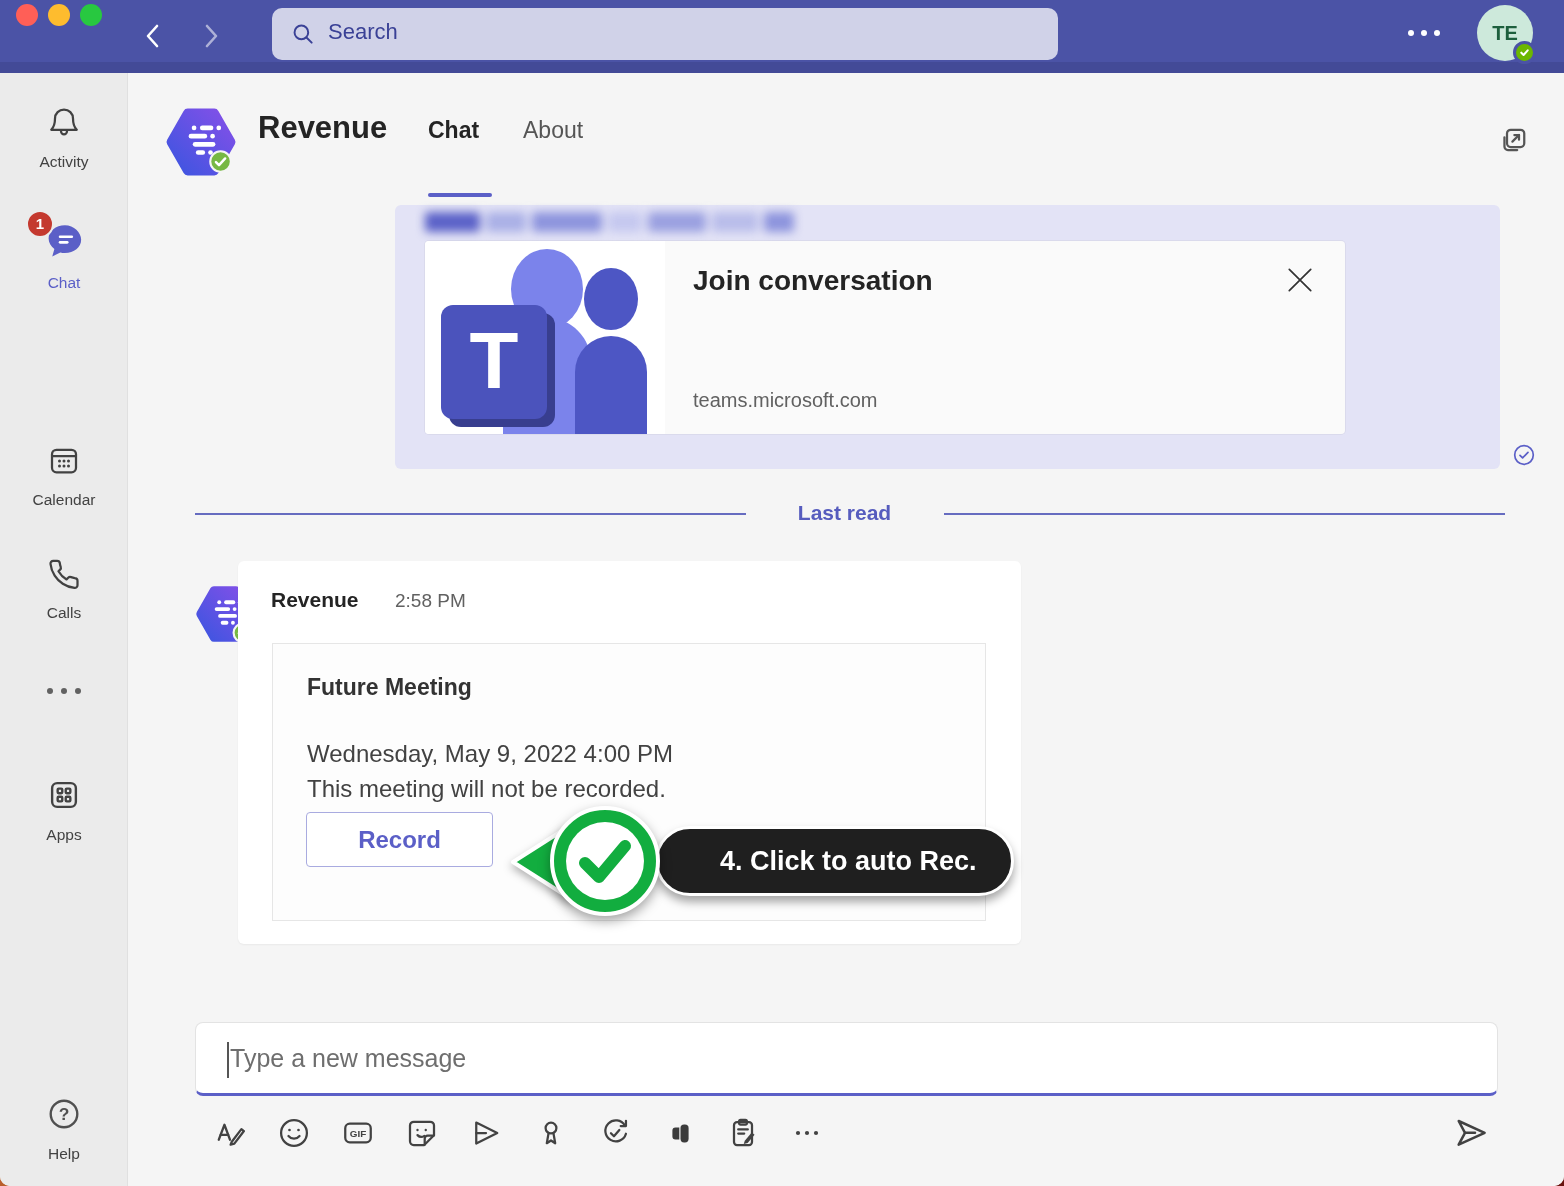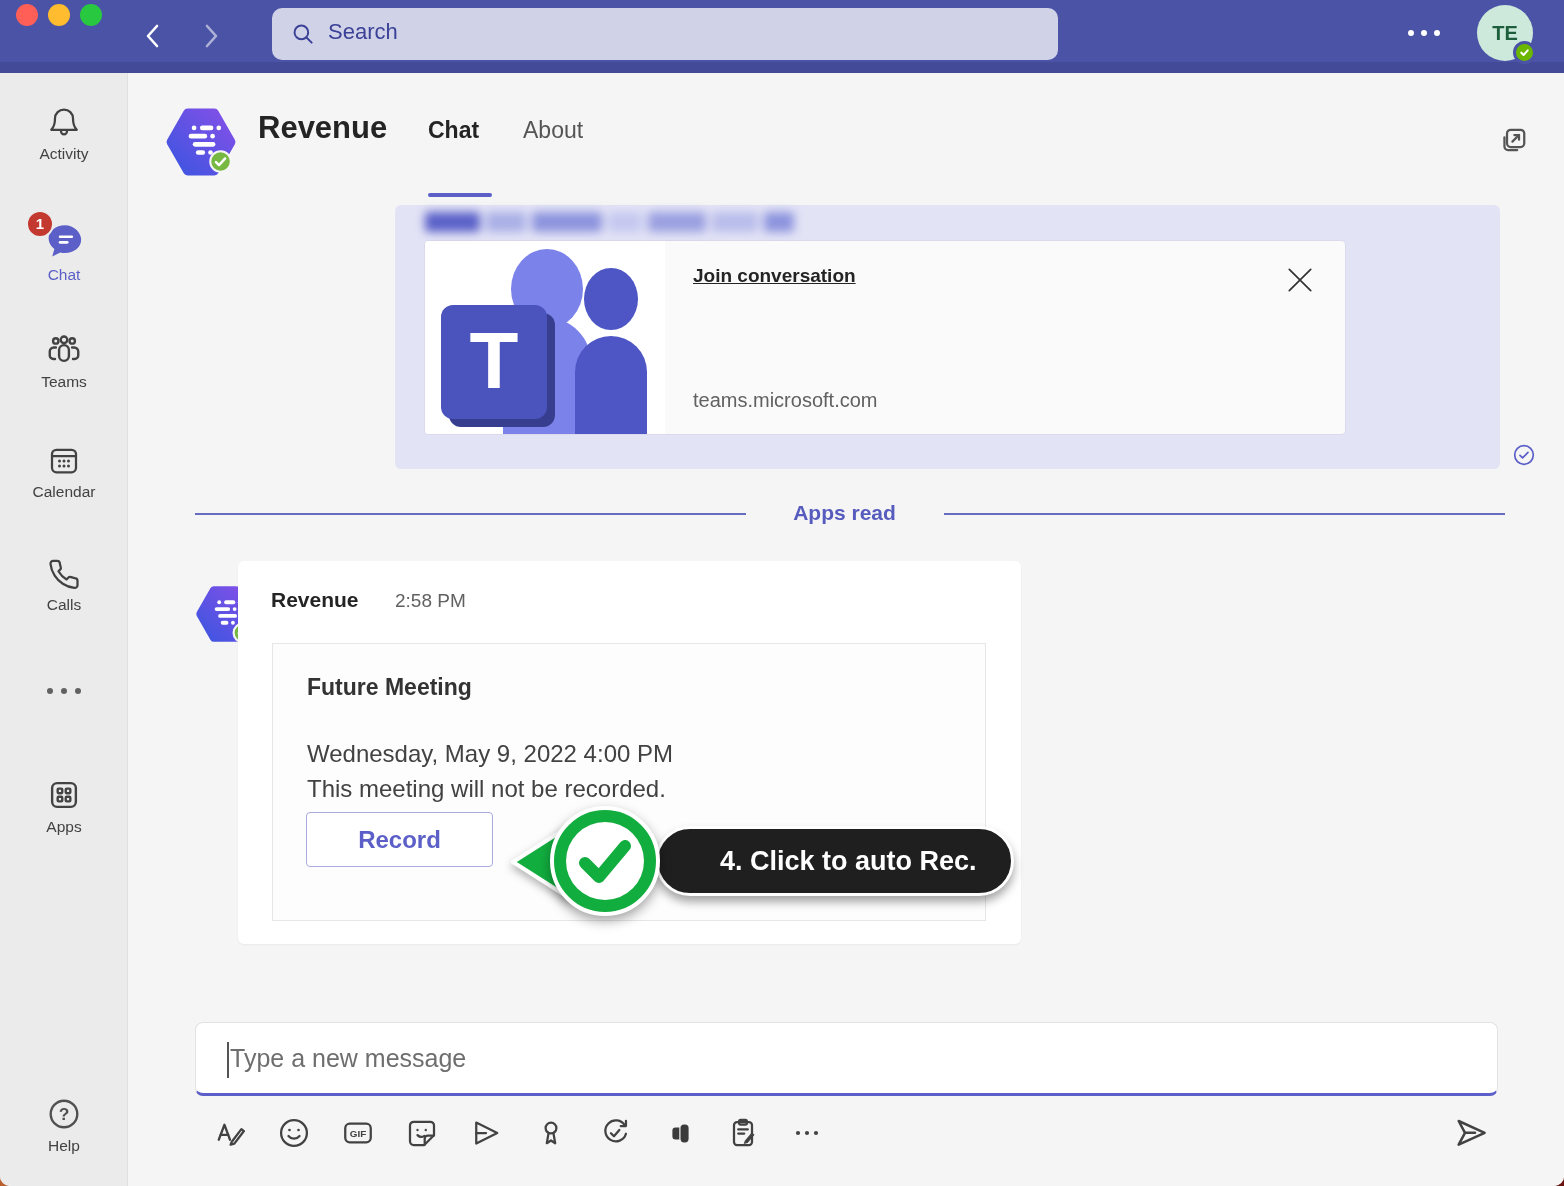--- a/index.html
+++ b/index.html
@@ -32,21 +32,21 @@
             background:#CDE9DB; color:#1D5F3D; font-weight:bold; font-size:20px;
             display:flex; align-items:center; justify-content:center; }
   .avatar .presence { position:absolute; right:-3px; bottom:-3px; width:23px; height:23px;
             border-radius:50%; background:#6BB700; border:3px solid #4B53A6;
             display:flex; align-items:center; justify-content:center; }
 
   
   .sidebar { position:absolute; left:0; top:73px; width:128px; bottom:0;
              background:#EBEBEB; border-right:1px solid #E0E0E0; }
   .nav-item { position:absolute; left:0; width:128px; text-align:center; color:#424242; cursor:pointer; }
-  .nav-item .lbl { display:block; margin-top:4px; font-size:15.5px; color:#424242; }
+  .nav-item .lbl { display:block; margin-top:12px; font-size:15.5px; color:#424242; }
   .nav-item.active .lbl { color:#5B5FC7; }
   .nav-badge { position:absolute; right:32px; top:-10px; width:28px; height:28px; border-radius:50%;
                background:#C4392F; border:2px solid #EBEBEB; color:#fff; font-size:15px;
                font-weight:bold; line-height:24px; text-align:center; }
   .side-more { position:absolute; left:0; top:615px; width:128px; display:flex; justify-content:center; gap:8px; }
   .side-more i { width:6px; height:6px; border-radius:50%; background:#616161; }
 
   
   .main { position:absolute; left:128px; top:73px; right:0; bottom:0; background:#F5F5F5; }
 
@@ -62,21 +62,21 @@
 
   
   .bubble-link { position:absolute; left:267px; top:132px; width:1105px; height:264px;
                  background:#E3E3F6; border-radius:6px; }
   .redacted { position:absolute; left:30px; top:7px; height:22px; display:flex; gap:6px;
               filter:blur(5px); }
   .redacted i { height:20px; border-radius:3px; }
   .link-card { position:absolute; left:30px; top:36px; width:920px; height:193px;
                background:#FAFAFA; border-radius:4px; overflow:hidden;
                box-shadow:0 0 0 1px rgba(0,0,0,0.04); cursor:pointer; }
-  .link-title { position:absolute; left:268px; top:24px; font-size:19px; font-weight:600; color:#242424;text-decoration:underline; }
+  .link-title { position:absolute; left:268px; top:24px; font-size:28px; font-weight:600; color:#242424; }
   .link-domain { position:absolute; left:268px; top:148px; font-size:20px; color:#616161; }
   .close-x { position:absolute; left:860px; top:24px; width:30px; height:30px; cursor:pointer; }
   .seen-check { position:absolute; left:1384px; top:370px; width:24px; height:24px; }
 
   
   .lr-line { position:absolute; height:2px; background:#666CC0; top:440px; }
   .lr-line.l { left:67px; width:551px; }
   .lr-line.r { left:816px; width:561px; }
   .lr-label { position:absolute; left:617px; top:428px; width:199px; text-align:center;
               font-size:21px; font-weight:bold; color:#565CBE; }
@@ -181,31 +181,20 @@
         <svg width="44" height="42" viewBox="0 0 24 24">
             <path d="M12.5 3C7.3 3 3.2 6.4 3.2 10.6c0 2.4 1.3 4.5 3.3 5.9l-1.2 4.3 4.6-2.2c.9.2 1.7.3 2.6.3 5.2 0 9.3-3.4 9.3-7.6S17.7 3 12.5 3z" fill="#5B5FC7"></path>
             <rect x="9" y="8.8" width="8.2" height="1.5" rx=".75" fill="#fff"></rect>
             <rect x="9" y="12" width="5.6" height="1.5" rx=".75" fill="#fff"></rect>
           </svg>
         <span class="nav-badge">1</span>
       </div>
       <span class="lbl">Chat</span>
     </div>
 
-    <div class="nav-item" style="top:258px">
-      <svg width="38" height="38" viewBox="0 0 24 24" fill="none" stroke="#424242" stroke-width="1.5" stroke-linecap="round" stroke-linejoin="round" style="margin:0 auto">
-          <circle cx="6.8" cy="6.3" r="1.7"></circle>
-          <circle cx="12" cy="5.6" r="2.1"></circle>
-          <circle cx="17.2" cy="6.3" r="1.7"></circle>
-          <path d="M8.9 12a3.1 3.1 0 0 1 6.2 0v3.8a3.1 3.1 0 0 1-6.2 0z"></path>
-          <path d="M6.9 10.4H5.6A2.6 2.6 0 0 0 3 13v2.4A2.3 2.3 0 0 0 5.3 17.7h1"></path>
-          <path d="M17.1 10.4h1.3A2.6 2.6 0 0 1 21 13v2.4a2.3 2.3 0 0 1-2.3 2.3h-1"></path>
-        </svg>
-      <span class="lbl">Teams</span>
-    </div>
 
     <div class="nav-item" style="top:370px">
       <svg width="36" height="36" viewBox="0 0 24 24" fill="none" stroke="#424242" stroke-width="1.5" stroke-linecap="round" stroke-linejoin="round" style="margin:0 auto">
           <rect x="4" y="4.5" width="16" height="15" rx="3"></rect>
           <path d="M4.5 8.7h15"></path>
           <g fill="#424242" stroke="none">
             <circle cx="9" cy="12" r="1"></circle>
             <circle cx="12" cy="12" r="1"></circle>
             <circle cx="15" cy="12" r="1"></circle>
             <circle cx="9" cy="15.3" r="1"></circle>
@@ -320,21 +309,21 @@
       </div>
     </div>
     <div class="seen-check">
       <svg width="24" height="24" viewBox="0 0 24 24" fill="none" stroke="#5B5FC7" stroke-width="1.7" stroke-linecap="round" stroke-linejoin="round">
           <circle cx="12" cy="12" r="9.3"></circle>
           <path d="M8 12.3l2.6 2.6 5.4-5.6"></path>
         </svg>
     </div>
 
     <div class="lr-line l"></div>
-    <div class="lr-label">Apps read</div>
+    <div class="lr-label">Last read</div>
     <div class="lr-line r"></div>
 
     <div class="msg-avatar">
       <svg width="60" height="62" viewBox="0 0 70 66">
         <defs>
             <linearGradient id="hexg2" x1="0" y1="1" x2="1" y2="0">
               <stop offset="0" stop-color="#3D55E0"></stop>
               <stop offset="1" stop-color="#8450E8"></stop>
             </linearGradient>
           </defs>

